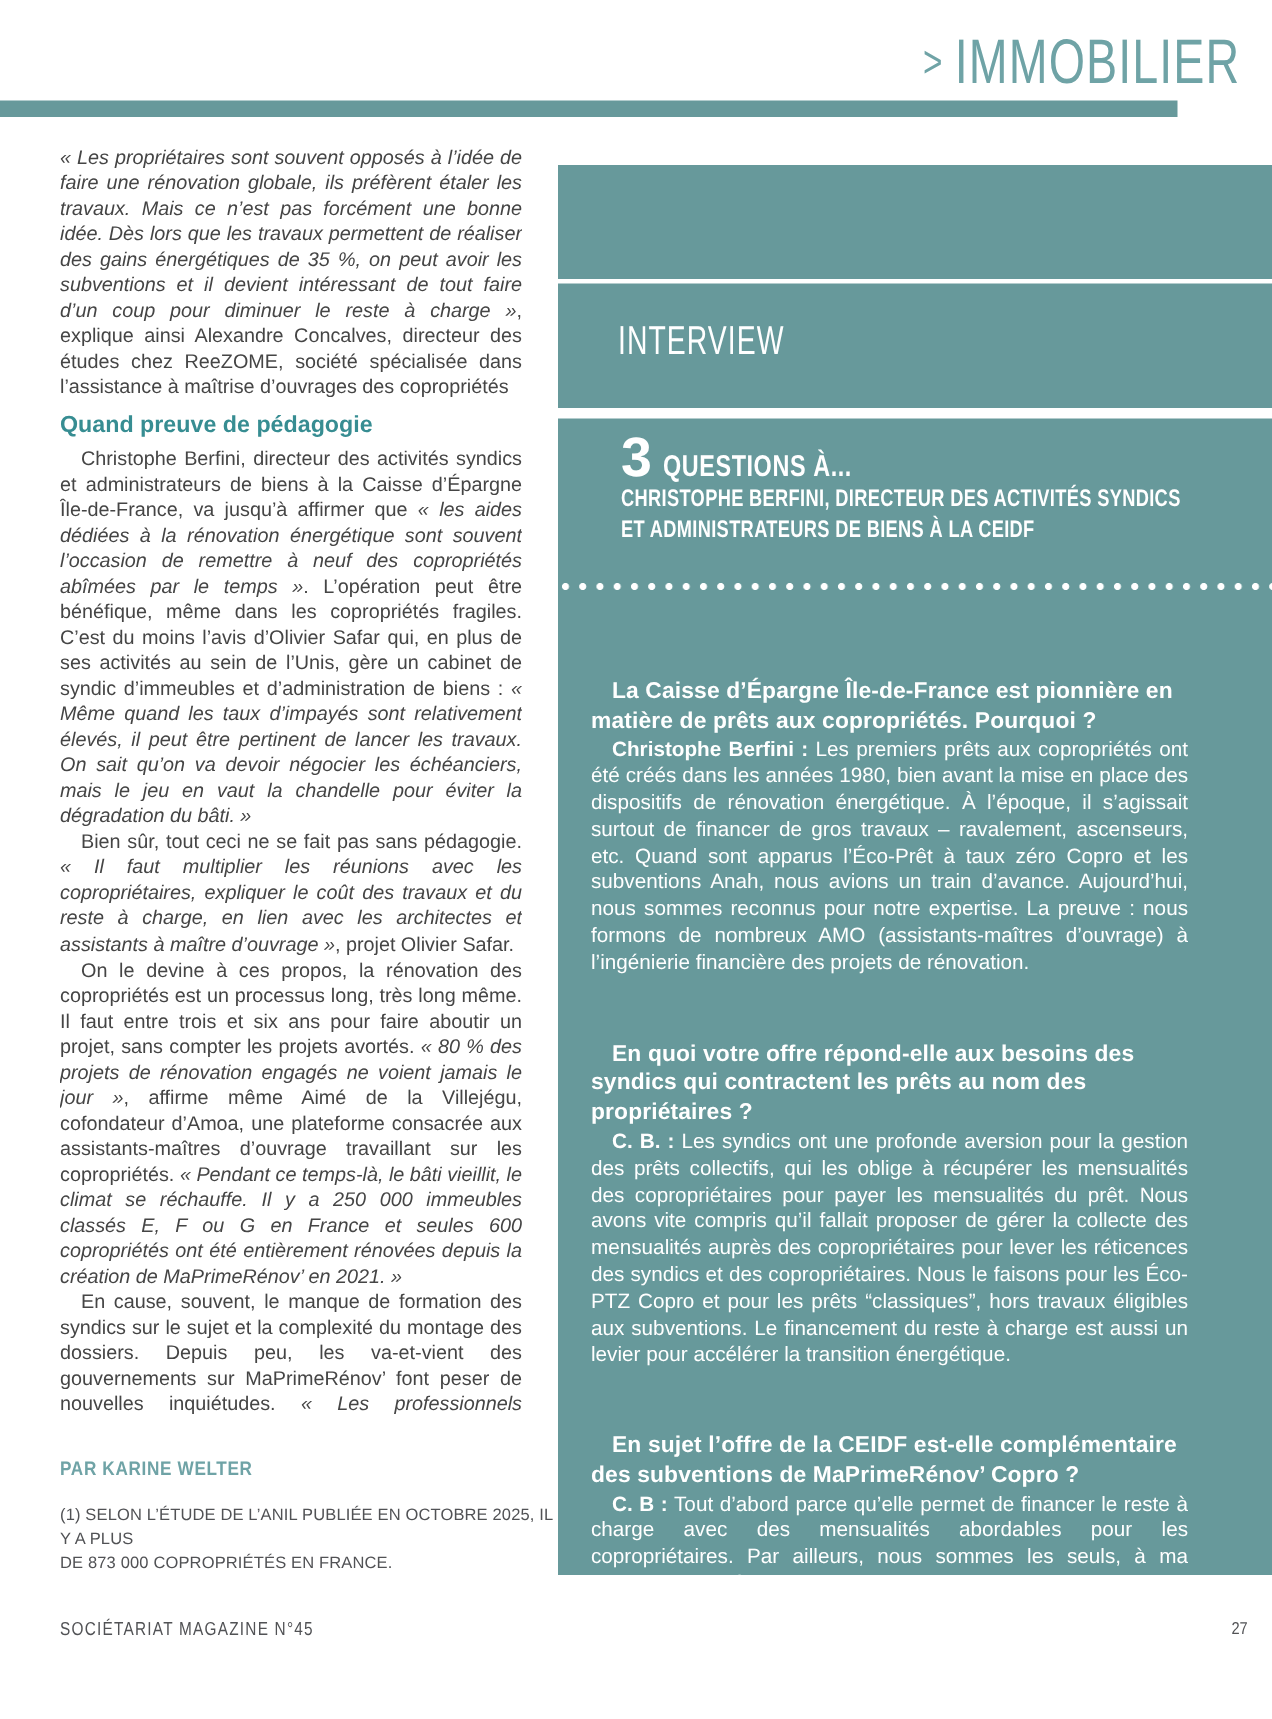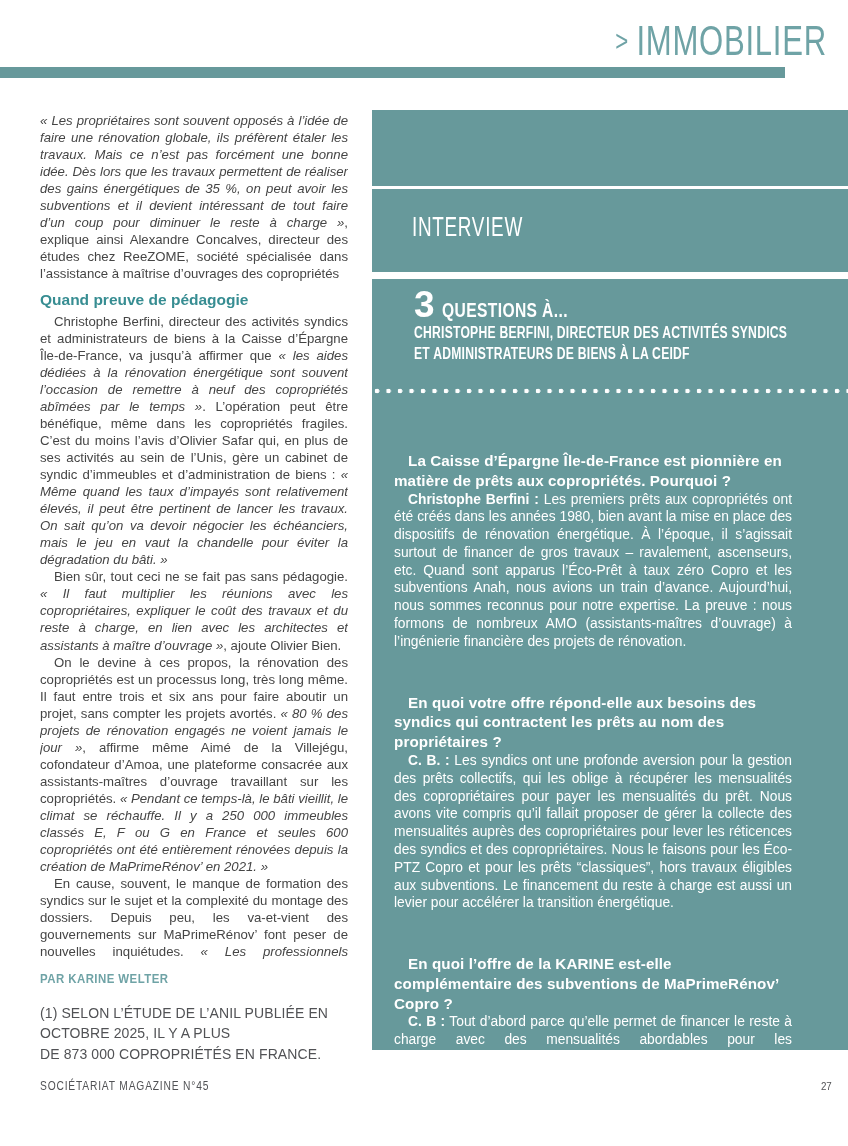--- a/index.html
+++ b/index.html
@@ -19,38 +19,38 @@
   .section-head{
     position:absolute;top:20px;right:63px;
     color:var(--teal-light);font-size:42px;line-height:1;
     transform:scaleX(0.74);transform-origin:100% 50%;
     white-space:nowrap;letter-spacing:1px;font-weight:400;
   }
   .section-head .chev{font-size:30px;vertical-align:4px;margin-right:10px;}
   .head-bar{position:absolute;left:0;top:67px;width:785px;height:11px;background:var(--teal);}
   
   .article{
-    position:absolute;left:40px;top:112px;width:308px;height:850px;overflow:hidden;
+    position:absolute;left:40px;top:96px;width:308px;height:850px;overflow:hidden;
     font-size:13.2px;line-height:1.29;text-align:justify;
   }
   .article p{margin:0;}
   .article p.indent{text-indent:14px;}
   .article em{font-style:italic;}
   .article h2{
     margin:9px 0 3px 0;font-size:15.5px;line-height:1.2;
     color:var(--heading-teal);font-weight:bold;text-align:left;
   }
   .byline{
     position:absolute;left:40px;top:971px;
     color:var(--teal-light);font-size:13px;letter-spacing:0.5px;
     transform:scaleX(0.88);transform-origin:0 50%;white-space:nowrap;font-weight:bold;
   }
   .footnote{
     position:absolute;left:40px;width:330px;
-    font-size:14px;line-height:1.45;color:var(--muted);
+    font-size:11px;line-height:1.45;color:var(--muted);
     white-space:pre-line;letter-spacing:0.1px;
   }
   .fn1{top:1003px;}
   .fn2{top:1041px;}
   
   .interview-box{
     position:absolute;left:372px;top:110px;width:476px;height:940px;
     background:var(--teal);color:#ffffff;overflow:hidden;
   }
   .divider-line{position:absolute;left:0;right:0;top:76px;height:3px;background:#ffffff;}
@@ -103,21 +103,21 @@
 
 <div class="page">
 
   <div class="section-head"><span class="chev">&gt;</span><span>IMMOBILIER</span></div>
   <div class="head-bar"></div>
 
   <div class="article">
     <p><em>« Les propriétaires sont souvent opposés à l’idée de faire une rénovation globale, ils préfèrent étaler les travaux. Mais ce n’est pas forcément une bonne idée. Dès lors que les travaux permettent de réaliser des gains énergétiques de 35 %, on peut avoir les subventions et il devient intéressant de tout faire d’un coup pour diminuer le reste à charge »</em><span>, explique ainsi Alexandre Concalves, directeur des études chez ReeZOME, société spécialisée dans l’assistance à maîtrise d’ouvrages des copropriétés</span></p>
     <h2>Quand preuve de pédagogie</h2>
     <p class="indent"><span>Christophe Berfini, directeur des activités syndics et administrateurs de biens à la Caisse d’Épargne Île-de-France, va jusqu’à affirmer que </span><em>« les aides dédiées à la rénovation énergétique sont souvent l’occasion de remettre à neuf des copropriétés abîmées par le temps »</em><span>. L’opération peut être bénéfique, même dans les copropriétés fragiles. C’est du moins l’avis d’Olivier Safar qui, en plus de ses activités au sein de l’Unis, gère un cabinet de syndic d’immeubles et d’administration de biens : </span><em>« Même quand les taux d’impayés sont relativement élevés, il peut être pertinent de lancer les travaux. On sait qu’on va devoir négocier les échéanciers, mais le jeu en vaut la chandelle pour éviter la dégradation du bâti. »</em></p>
-    <p class="indent"><span>Bien sûr, tout ceci ne se fait pas sans pédagogie. </span><em>« Il faut multiplier les réunions avec les copropriétaires, expliquer le coût des travaux et du reste à charge, en lien avec les architectes et assistants à maître d’ouvrage »</em><span>, ajoute Olivier Bien.</span></p>
+    <p class="indent"><span>Bien sûr, tout ceci ne se fait pas sans pédagogie. </span><em>« Il faut multiplier les réunions avec les copropriétaires, expliquer le coût des travaux et du reste à charge, en lien avec les architectes et assistants à maître d’ouvrage »</em><span>, projet Olivier Safar.</span></p>
     <p class="indent"><span>On le devine à ces propos, la rénovation des copropriétés est un processus long, très long même. Il faut entre trois et six ans pour faire aboutir un projet, sans compter les projets avortés. </span><em>« 80 % des projets de rénovation engagés ne voient jamais le jour »</em><span>, affirme même Aimé de la Villejégu, cofondateur d’Amoa, une plateforme consacrée aux assistants-maîtres d’ouvrage travaillant sur les copropriétés. </span><em>« Pendant ce temps-là, le bâti vieillit, le climat se réchauffe. Il y a 250 000 immeubles classés E, F ou G en France et seules 600 copropriétés ont été entièrement rénovées depuis la création de MaPrimeRénov’ en 2021. »</em></p>
     <p class="indent"><span>En cause, souvent, le manque de formation des syndics sur le sujet et la complexité du montage des dossiers. Depuis peu, les va-et-vient des gouvernements sur MaPrimeRénov’ font peser de nouvelles inquiétudes. </span><em>« Les professionnels attendent une stabilité sur les dispositifs. Il est donc essentiel de maintenir MaPrimeRénov’ Copro. C’est bon pour les copropriétés, mais aussi pour l’emploi »</em> </p>
   </div>
 
   <div class="byline">PAR KARINE WELTER</div>
   <div class="footnote fn1">(1) SELON L’ÉTUDE DE L’ANIL PUBLIÉE EN OCTOBRE 2025, IL Y A PLUS
 DE 873 000 COPROPRIÉTÉS EN FRANCE.</div>
 
   <div class="interview-box">
     <div class="divider-line"></div>
@@ -134,21 +134,21 @@
     </div>
     <div class="dotted"></div>
 
     <div class="qa">
       <p class="question">La Caisse d’Épargne Île-de-France est pionnière en matière de prêts aux copropriétés. Pourquoi ?</p>
       <p class="answer"><b>Christophe Berfini :</b><span> Les premiers prêts aux copropriétés ont été créés dans les années 1980, bien avant la mise en place des dispositifs de rénovation énergétique. À l’époque, il s’agissait surtout de financer de gros travaux – ravalement, ascenseurs, etc. Quand sont apparus l’Éco-Prêt à taux zéro Copro et les subventions Anah, nous avions un train d’avance. Aujourd’hui, nous sommes reconnus pour notre expertise. La preuve : nous formons de nombreux AMO (assistants-maîtres d’ouvrage) à l’ingénierie financière des projets de rénovation.</span></p>
 
       <p class="question">En quoi votre offre répond-elle aux besoins des syndics qui contractent les prêts au nom des propriétaires ?</p>
       <p class="answer"><b>C. B. :</b><span> Les syndics ont une profonde aversion pour la gestion des prêts collectifs, qui les oblige à récupérer les mensualités des copropriétaires pour payer les mensualités du prêt. Nous avons vite compris qu’il fallait proposer de gérer la collecte des mensualités auprès des copropriétaires pour lever les réticences des syndics et des copropriétaires. Nous le faisons pour les Éco-PTZ Copro et pour les prêts “classiques”, hors travaux éligibles aux subventions. Le financement du reste à charge est aussi un levier pour accélérer la transition énergétique.</span></p>
 
-      <p class="question">En quoi l’offre de la KARINE est-elle complémentaire des subventions de MaPrimeRénov’ Copro ?</p>
+      <p class="question">En sujet l’offre de la CEIDF est-elle complémentaire des subventions de MaPrimeRénov’ Copro ?</p>
       <p class="answer"><b>C. B :</b><span> Tout d’abord parce qu’elle permet de financer le reste à charge avec des mensualités abordables pour les copropriétaires. Par ailleurs, nous sommes les seuls, à ma connaissance, à proposer un prêt relais sur les subventions MaPrimeRénov’ Copro et les autres aides publiques. Sachant que les subventions ne sont versées qu’à la fin des travaux, ce prêt est précieux pour la trésorerie des copropriétaires.</span></p>
     </div>
   </div>
 
   <div class="footer-left">SOCIÉTARIAT MAGAZINE N°45</div>
   <div class="page-num">27</div>
 
 </div>
 
 </body></html>

